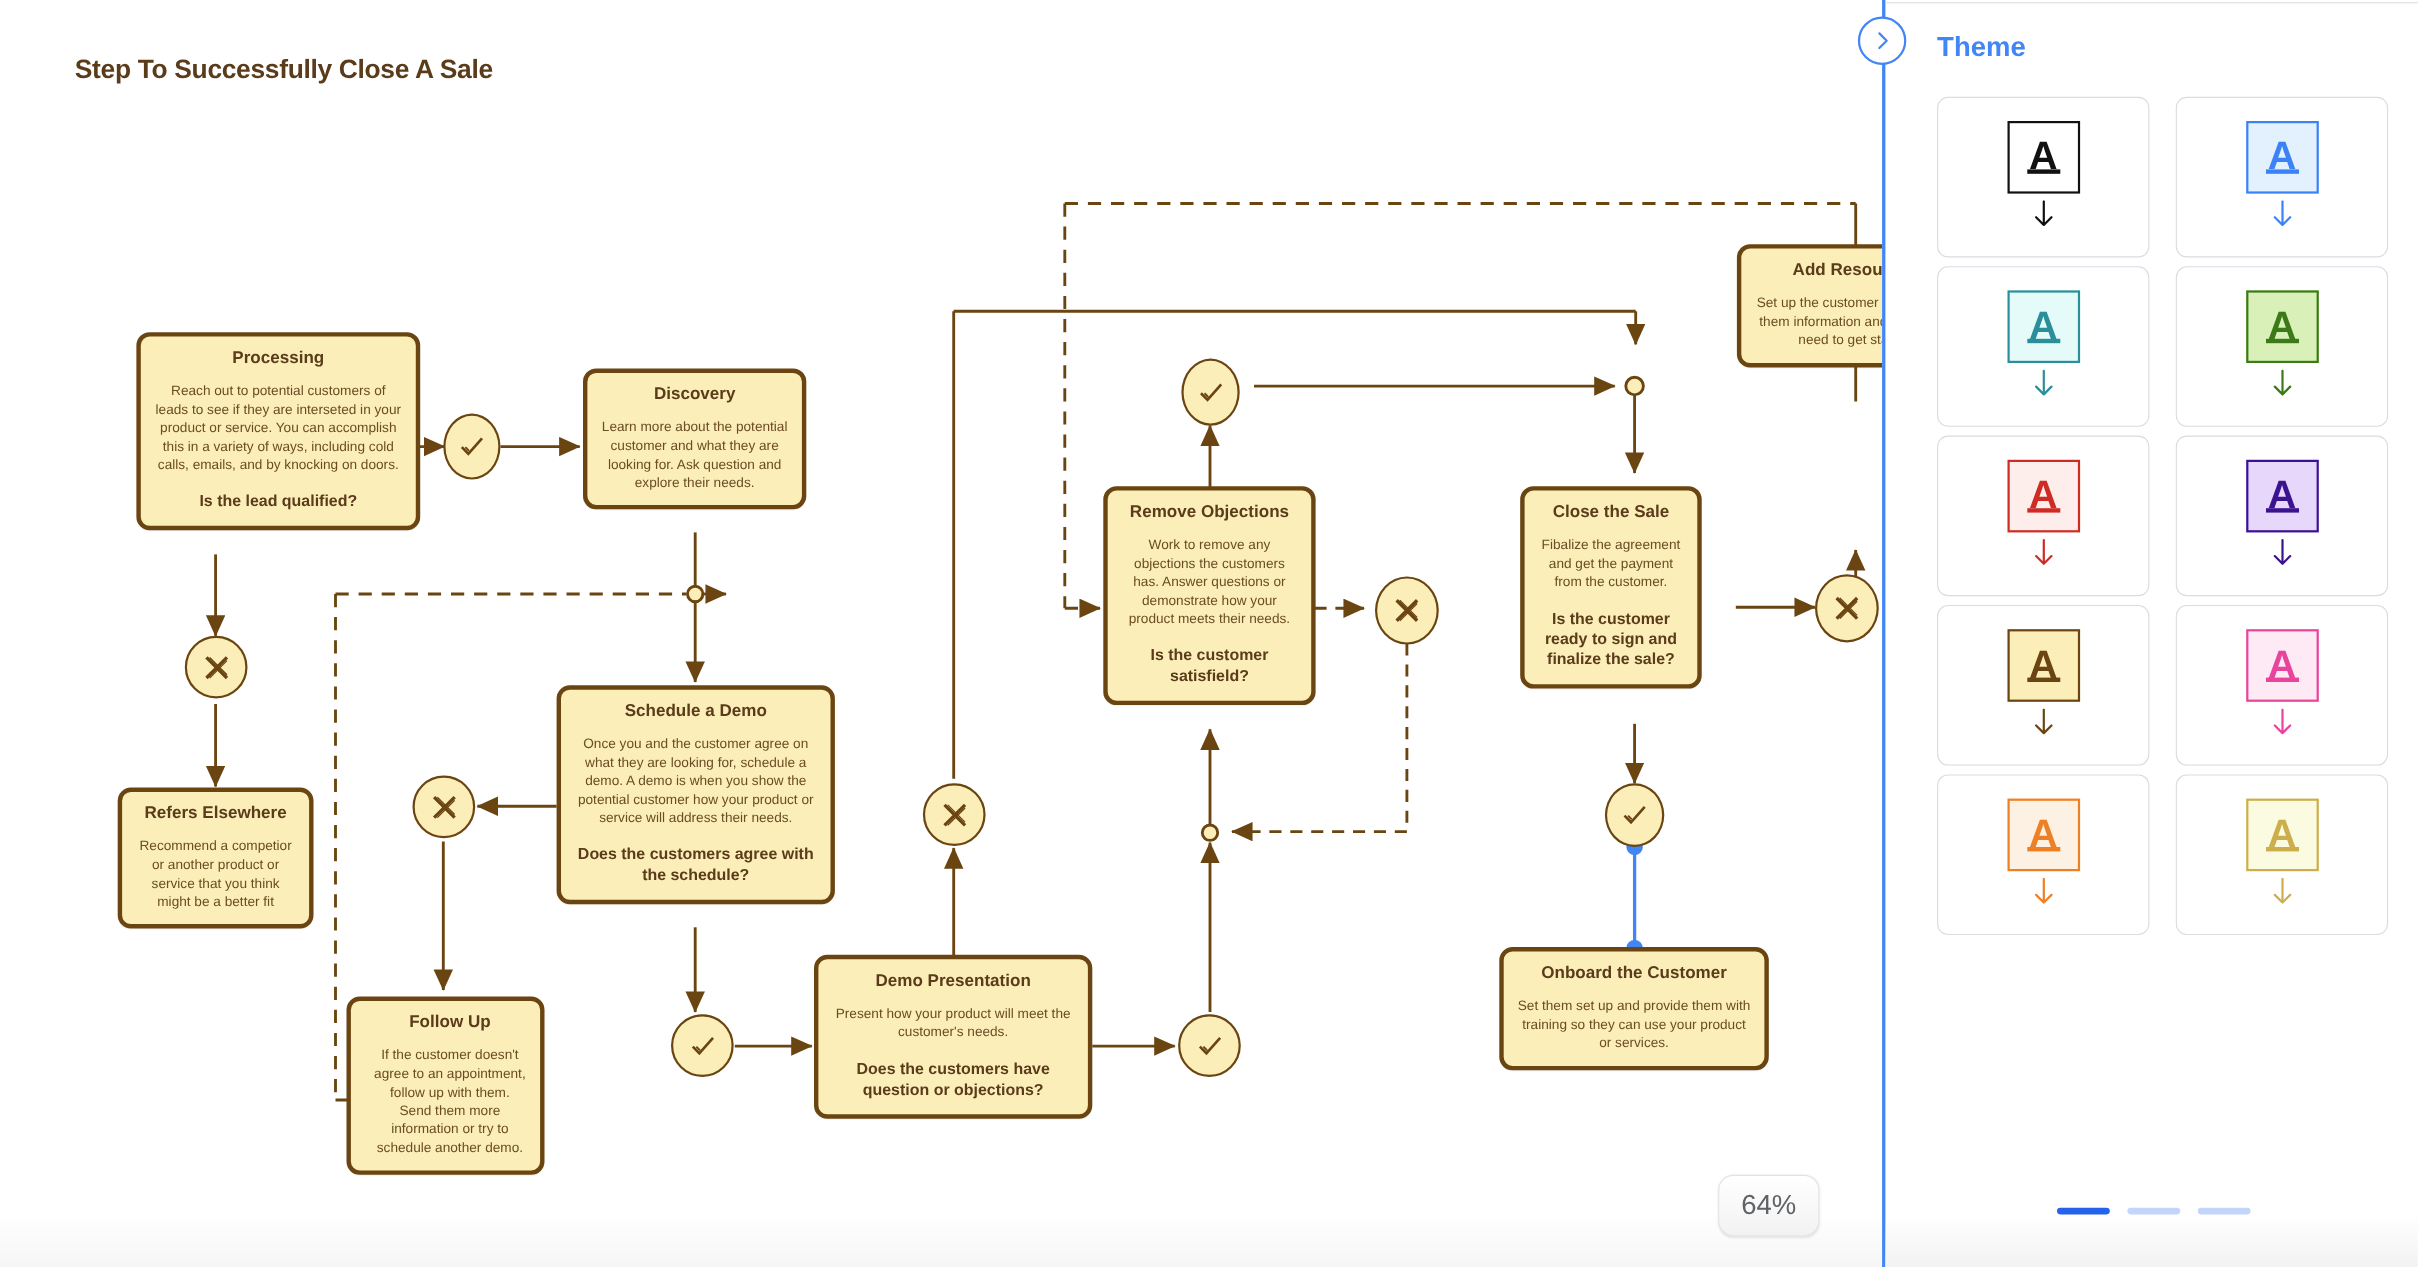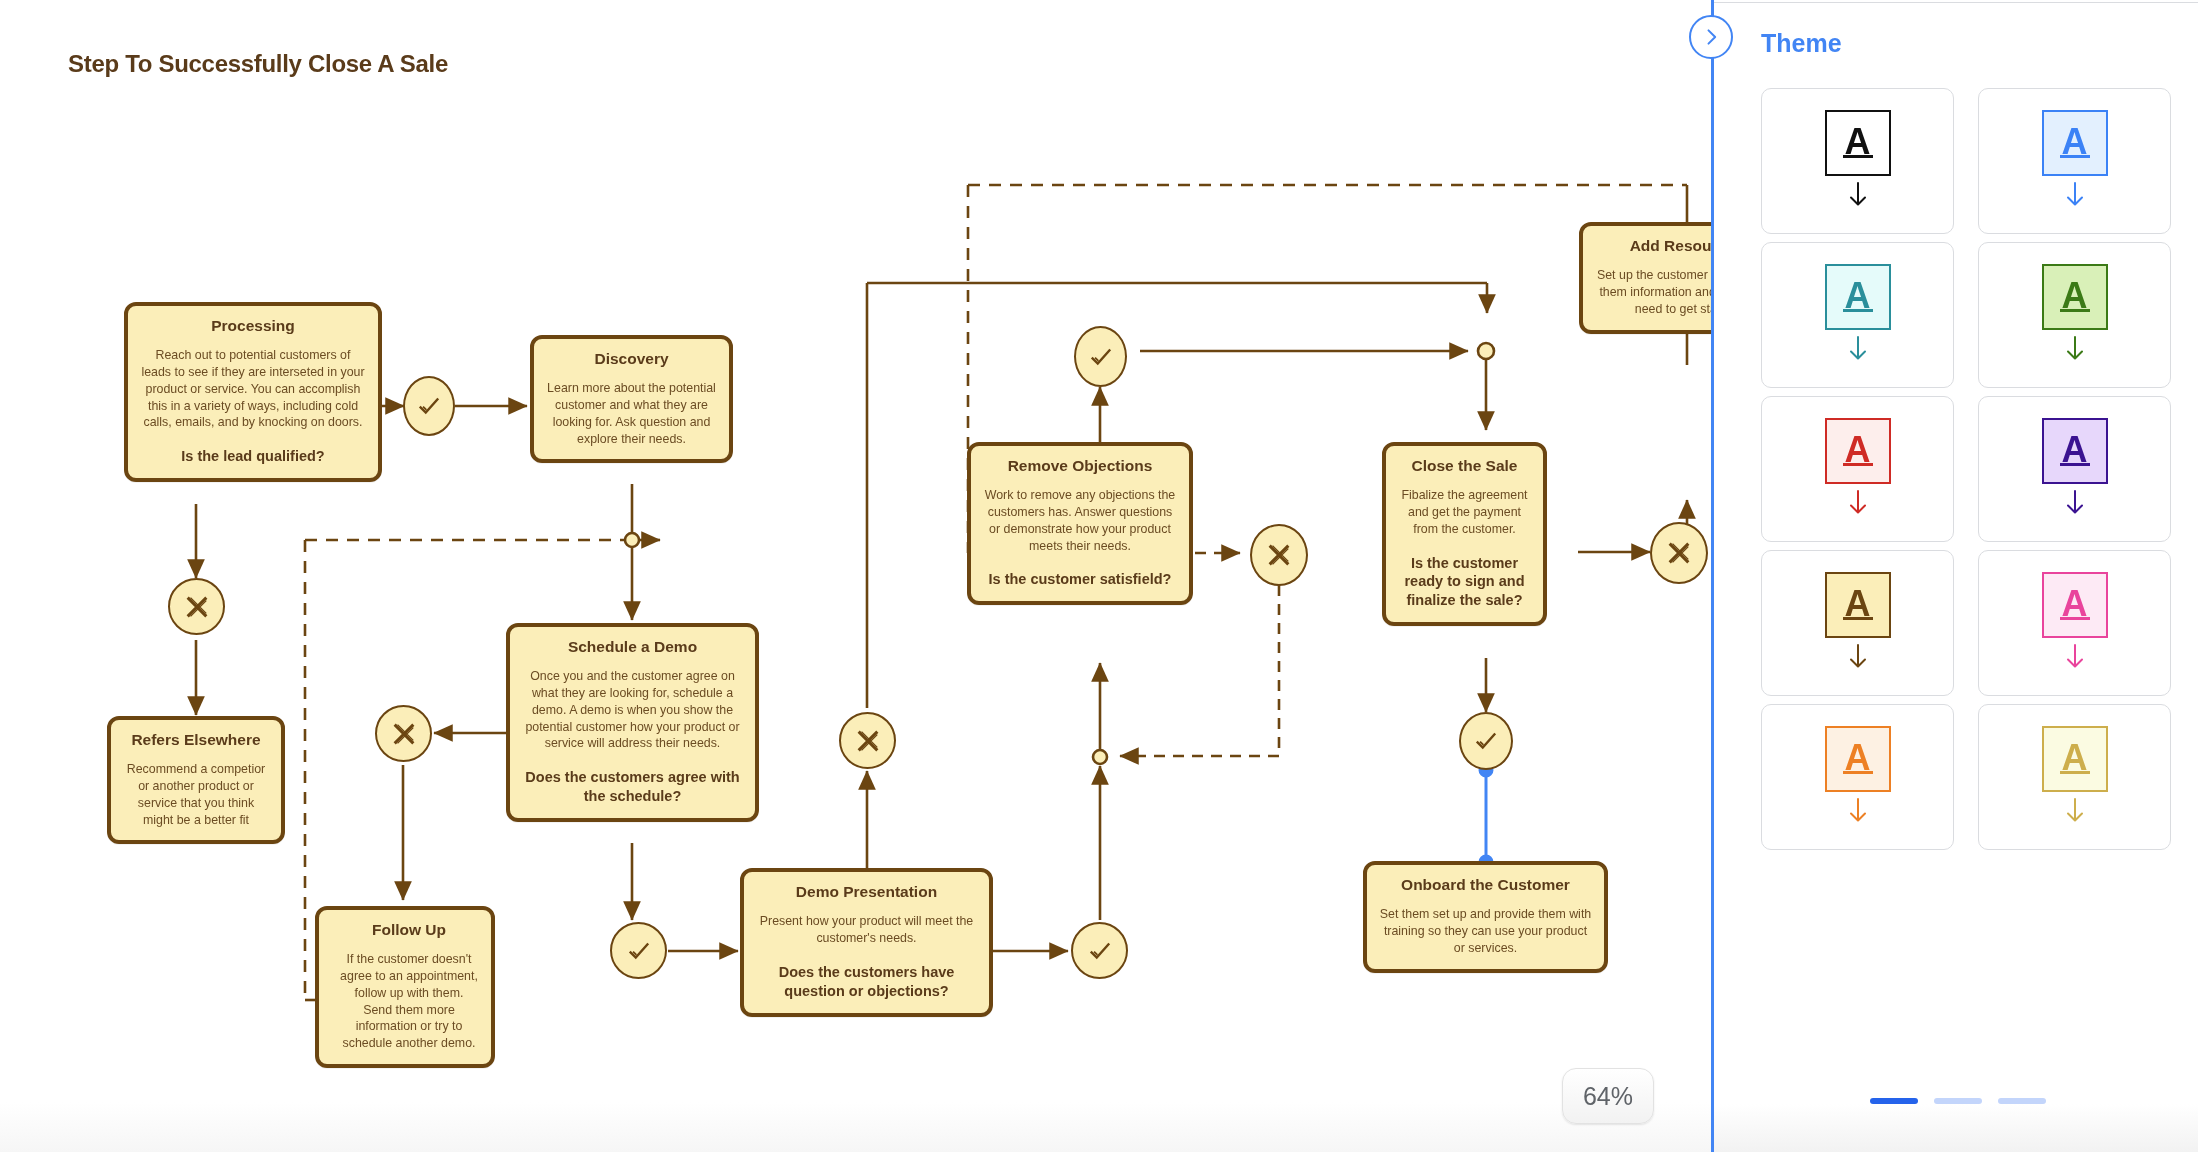--- a/index.html
+++ b/index.html
@@ -335,21 +335,21 @@
       <div class="n-title">Follow Up</div>
       <div class="n-body">If the customer doesn't agree to an appointment, follow up with them. Send them more information or try to schedule another demo.</div>
     </div>
 
     <div class="node" style="left:740px; top:868px; width:253px;">
       <div class="n-title">Demo Presentation</div>
       <div class="n-body">Present how your product will meet the customer's needs.</div>
       <div class="n-question">Does the customers have question or objections?</div>
     </div>
 
-    <div class="node" style="left:967px; top:442px; width:226px;">
+    <div class="node" style="left:1003px; top:442px; width:193px;">
       <div class="n-title">Remove Objections</div>
       <div class="n-body">Work to remove any objections the customers has. Answer questions or demonstrate how your product meets their needs.</div>
       <div class="n-question">Is the customer satisfield?</div>
     </div>
 
     <div class="node" style="left:1382px; top:442px; width:165px;">
       <div class="n-title">Close the Sale</div>
       <div class="n-body">Fibalize the agreement and get the payment from the customer.</div>
       <div class="n-question">Is the customer ready to sign and finalize the sale?</div>
     </div>

